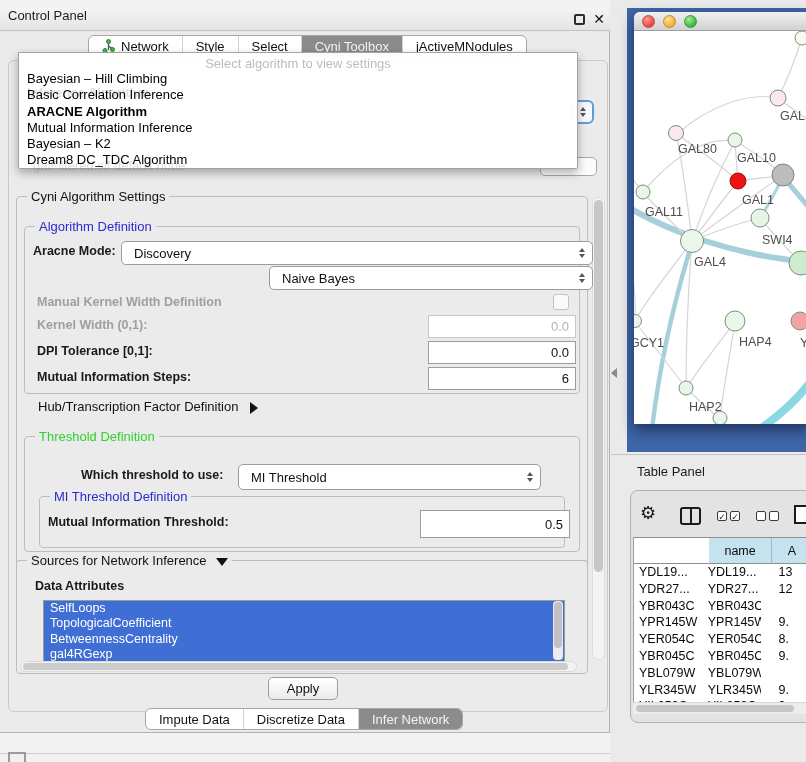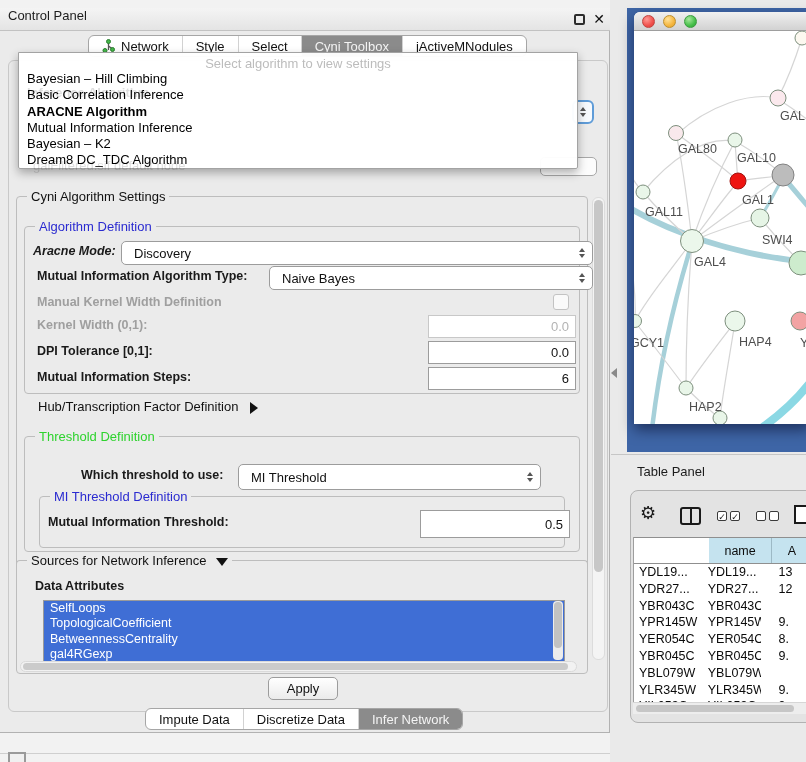--- a/index.html
+++ b/index.html
@@ -161,29 +161,28 @@
   <div class="abs vscroll">
       <div class="thumb"></div>
     </div>
 
   <div class="abs group" style="left:16px;top:196px;width:572px;height:478px;">
     <span class="gtitle">Cyni Algorithm Settings</span>
   </div>
 
   <div class="abs group" style="left:24px;top:226px;width:556px;height:168px;">
     <span class="gtitle blue">Algorithm Definition</span>
-    <span class="lbl" style="left:8px;top:17px;font-style:italic;">Aracne Mode:</span>
+    <span class="lbl" style="left:8px;top:17px;">Aracne Mode:</span>
     <div class="combo" style="left:96px;top:14px;width:458px;height:22px;">
       <span>Discovery</span>
       <span class="spin">
           <i class="u"></i>
           <i class="d"></i>
         </span>
     </div>
-    <span class="lbl" style="left:12px;top:42px;">Mutual Information Algorithm Type:</span>
     <div class="combo" style="left:244px;top:39px;width:310px;height:22px;">
       <span>Naive Bayes</span>
       <span class="spin">
           <i class="u"></i>
           <i class="d"></i>
         </span>
     </div>
     <span class="lbl dis" style="left:12px;top:68px;">Manual Kernel Width Definition</span>
     <div class="checkbox" style="left:528px;top:67px;"></div>
     <span class="lbl dis" style="left:12px;top:91px;">Kernel Width (0,1):</span>

